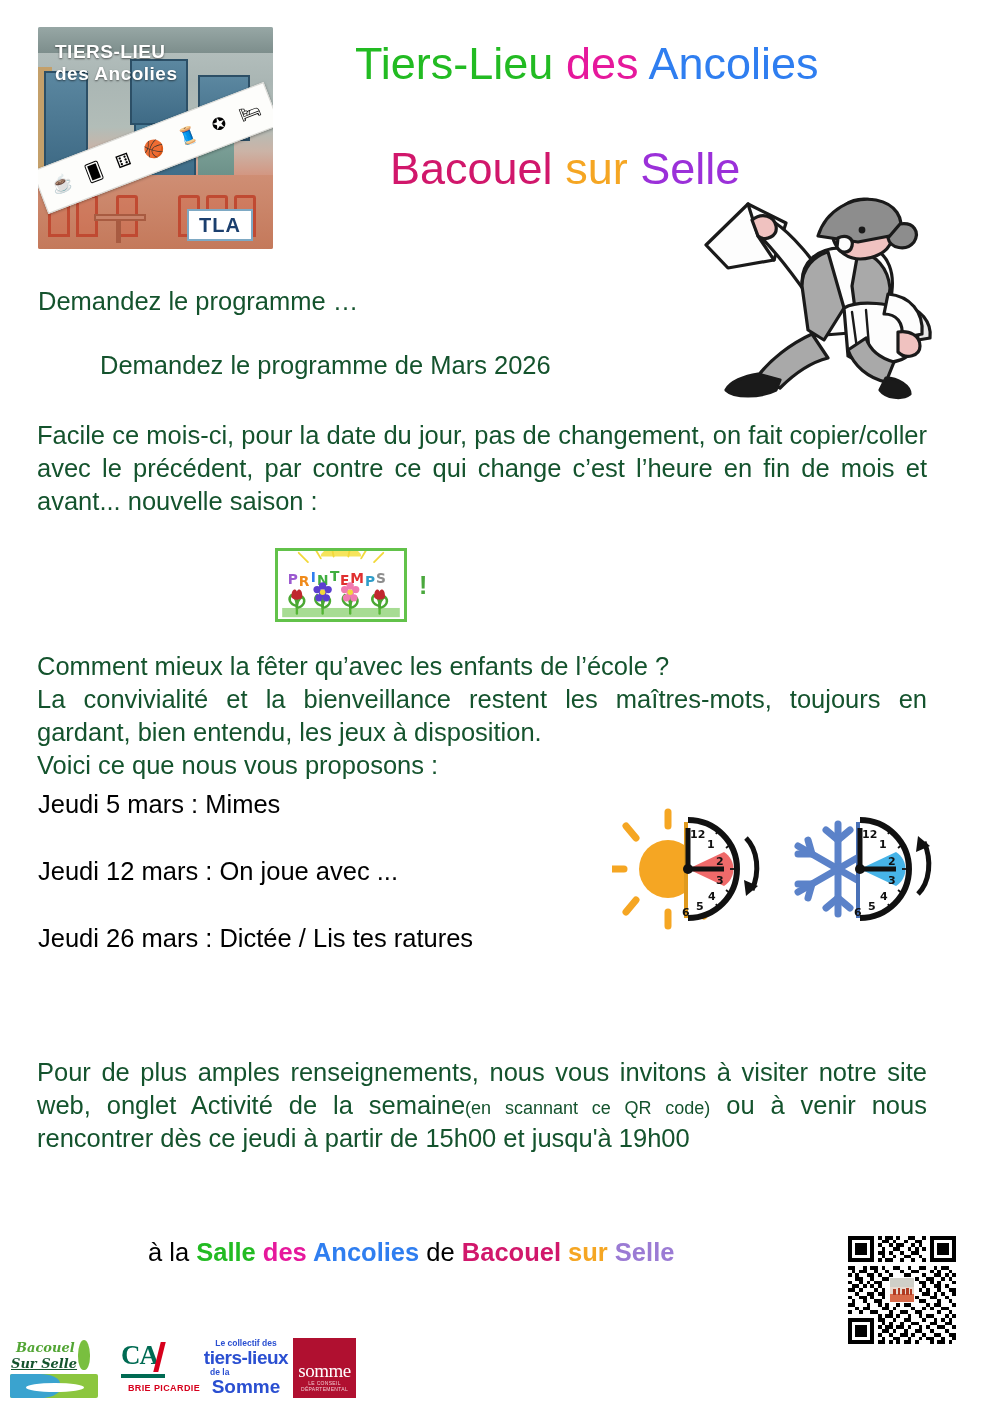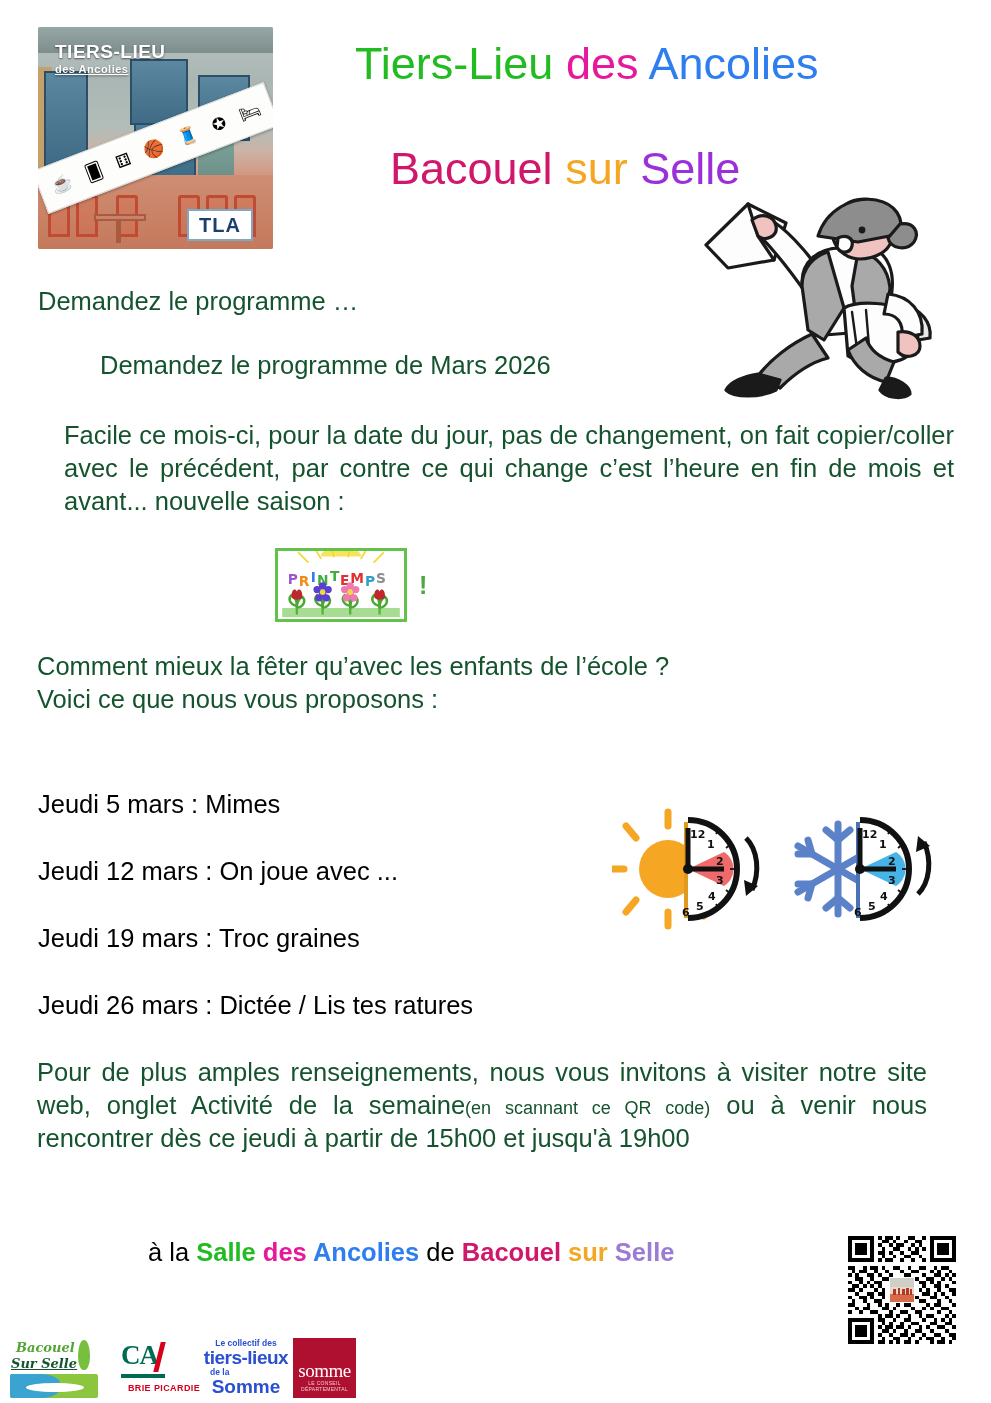--- a/index.html
+++ b/index.html
@@ -97,21 +97,21 @@
     position: absolute;
     left: 17px;
     top: 14px;
     color: #ffffff;
     font-weight: bold;
     letter-spacing: 0.5px;
     text-shadow: 0 1px 2px rgba(0,0,0,0.55);
     line-height: 1.18;
   }
   .logo-title .l1 { font-size: 19px; display:block; }
-  .logo-title .l2 { font-size: 11px; display:block;text-decoration:underline; }
+  .logo-title .l2 { font-size: 19px; display:block; }
   .logo-banner {
     position: absolute;
     left: -6px;
     top: 98px;
     width: 248px;
     height: 46px;
     background: #fdfdfb;
     border: 1px solid #d8d8d4;
     box-shadow: 0 1px 3px rgba(0,0,0,0.35);
     transform: rotate(-21deg);
@@ -161,21 +161,21 @@
   
   .body-text {
     position: absolute;
     font-size: 25.5px;
     line-height: 1.30;
     color: #14532d;
   }
   .justify { text-align: justify; }
   .p-ask1 { left: 38px; top: 285px; width: 600px; }
   .p-ask2 { left: 100px; top: 349px; width: 700px; }
-  .p-facile { left: 37px; top: 419px; width: 890px; margin-left: 27px; }
+  .p-facile { left: 37px; top: 419px; width: 890px; }
   .p-comment { left: 37px; top: 650px; width: 890px; }
   .p-info { left: 37px; top: 1056px; width: 890px; }
   .small-note { font-size: 18px; }
 
   .spring-line {
     position: absolute;
     left: 275px;
     top: 548px;
     display: flex;
     align-items: center;
@@ -474,27 +474,27 @@
       </g>
       <circle cx="76" cy="45" r="3" fill="#f2d93b"></circle>
       <rect x="2" y="62" width="128" height="10" fill="#5fbf3a" opacity="0.55"></rect>
     </svg>
   </span>
   <span class="bang">!</span>
 </div>
 
 <div class="body-text p-comment">
   <div>Comment mieux la fêter qu’avec les enfants de l’école ?</div>
+  <div class="justify">La convivialité et la bienveillance restent les maîtres-mots, toujours en gardant, bien entendu, les jeux à disposition.</div>
   <div>Voici ce que nous vous proposons :</div>
 </div>
 
 <div class="events">
     <div class="event-row"><span>Jeudi</span><span>  5 mars</span><span> : </span><span>Mimes</span></div>
     <div class="event-row"><span>Jeudi</span><span> 12 mars</span><span> : </span><span>On joue avec ...</span></div>
-    <div class="event-row"><span>Jeudi</span><span> 19 mars</span><span> : </span><span> Troc graines</span></div>
     <div class="event-row"><span>Jeudi</span><span> 26 mars</span><span> : </span><span>Dictée / Lis tes ratures</span></div>
   </div>
 
 <div class="clocks">
   <svg viewBox="0 0 345 122" width="345" height="122" aria-hidden="true">
 
     <g>
       <circle cx="56" cy="61" r="29" fill="#f5a623"></circle>
       <g stroke="#f5a623" stroke-width="7" stroke-linecap="round">
         <path d="M56 18 L56 4"></path>

